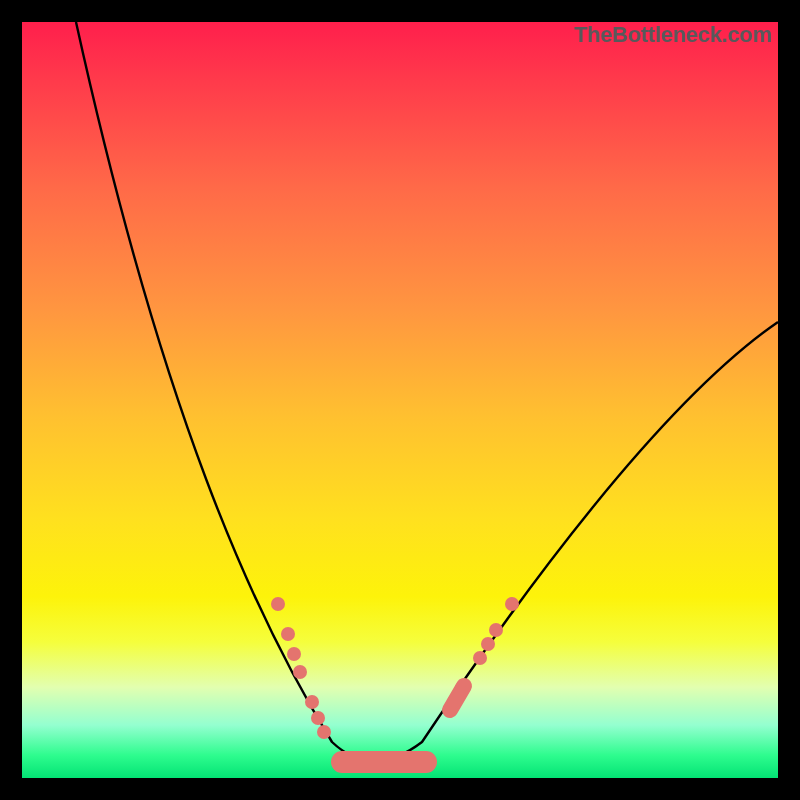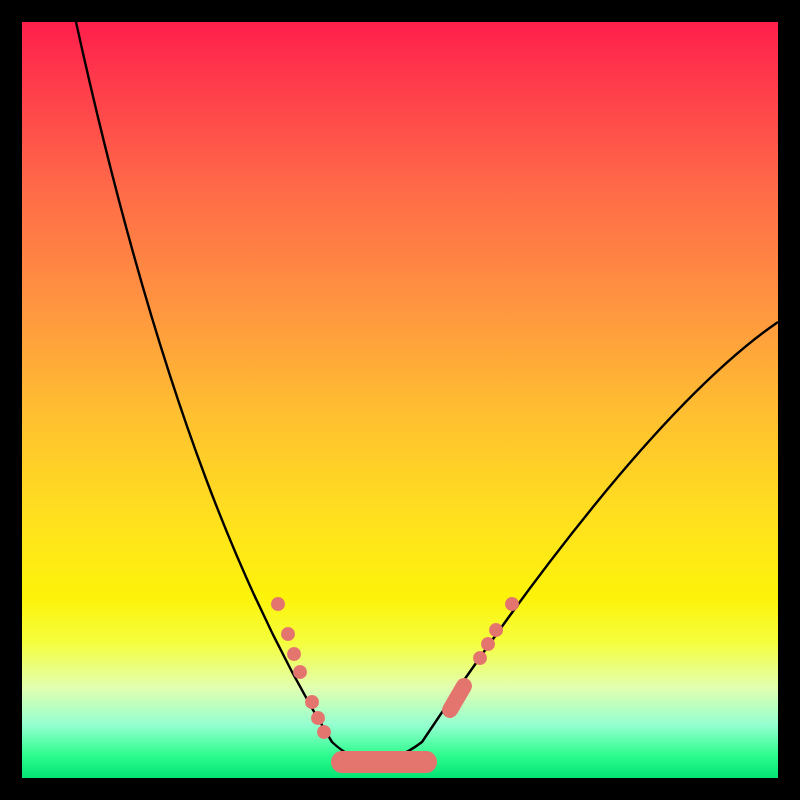--- a/index.html
+++ b/index.html
@@ -48,20 +48,21 @@
     top: 0;
     width: 756px;
     height: 756px;
     overflow: visible;
   }
 </style>
 </head>
 <body>
 
 <div class="frame">
+  <div class="watermark">TheBottleneck.com</div>
 
   <svg class="curve" viewBox="0 0 756 756" preserveAspectRatio="none">
     <path d="M 54 0 C 140 390, 230 590, 310 720 Q 350 758, 400 720 C 500 570, 640 380, 756 300" fill="none" stroke="#000" stroke-width="2.4"></path>
 
     <g id="marker-group">
         <circle cx="256" cy="582" r="7" fill="#e4746e"></circle>
         <circle cx="266" cy="612" r="7" fill="#e4746e"></circle>
         <circle cx="272" cy="632" r="7" fill="#e4746e"></circle>
         <circle cx="278" cy="650" r="7" fill="#e4746e"></circle>
         <circle cx="290" cy="680" r="7" fill="#e4746e"></circle>

